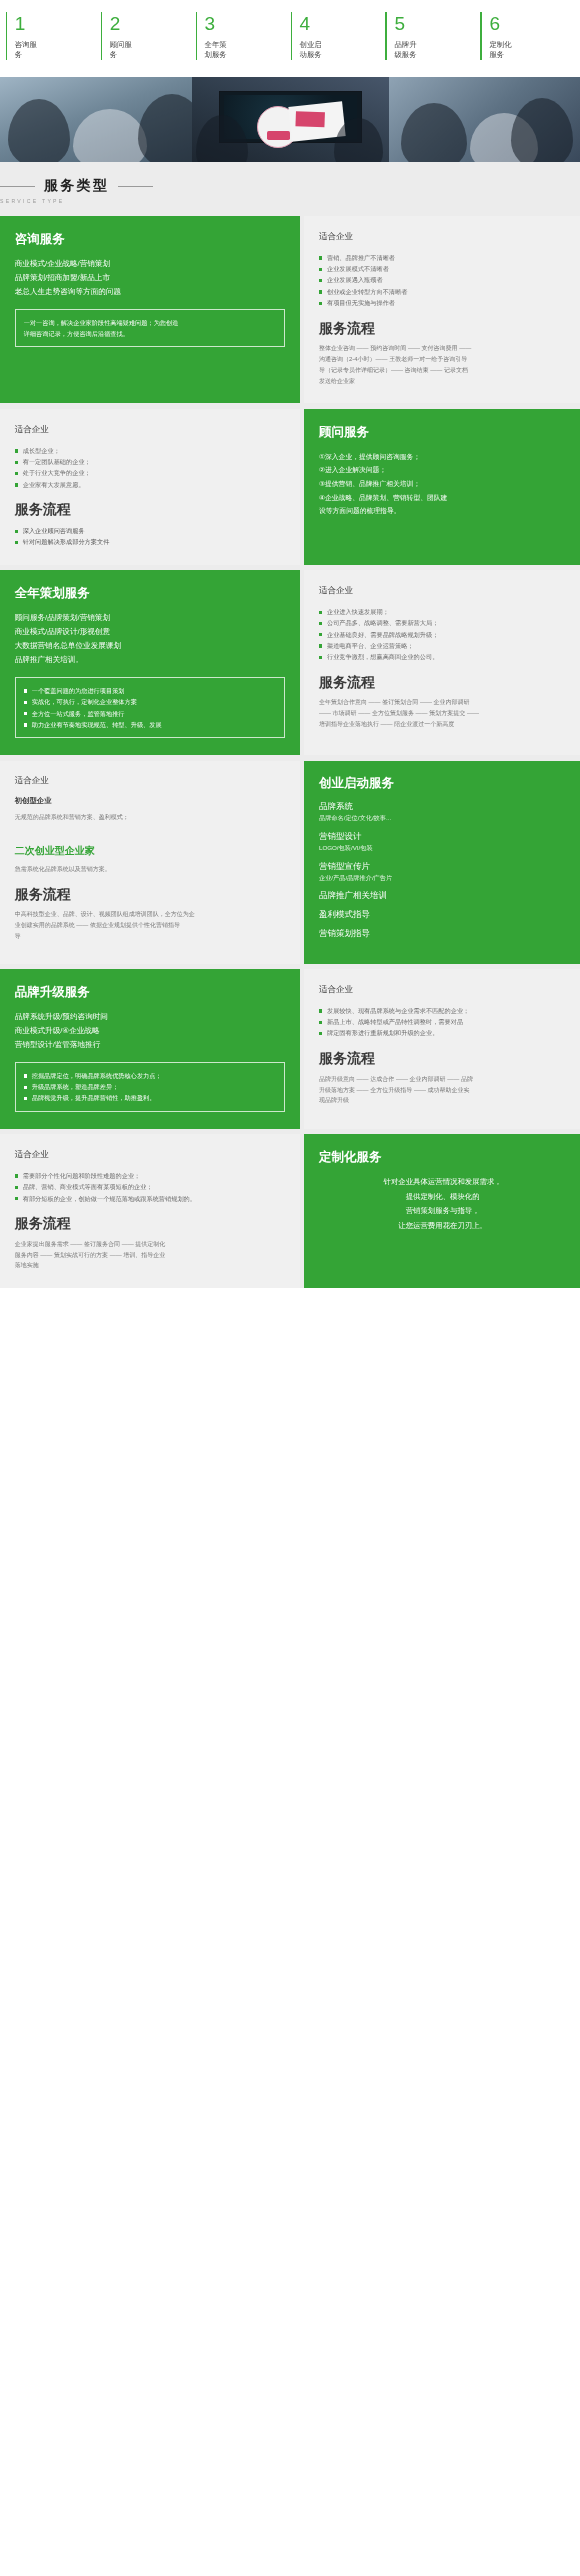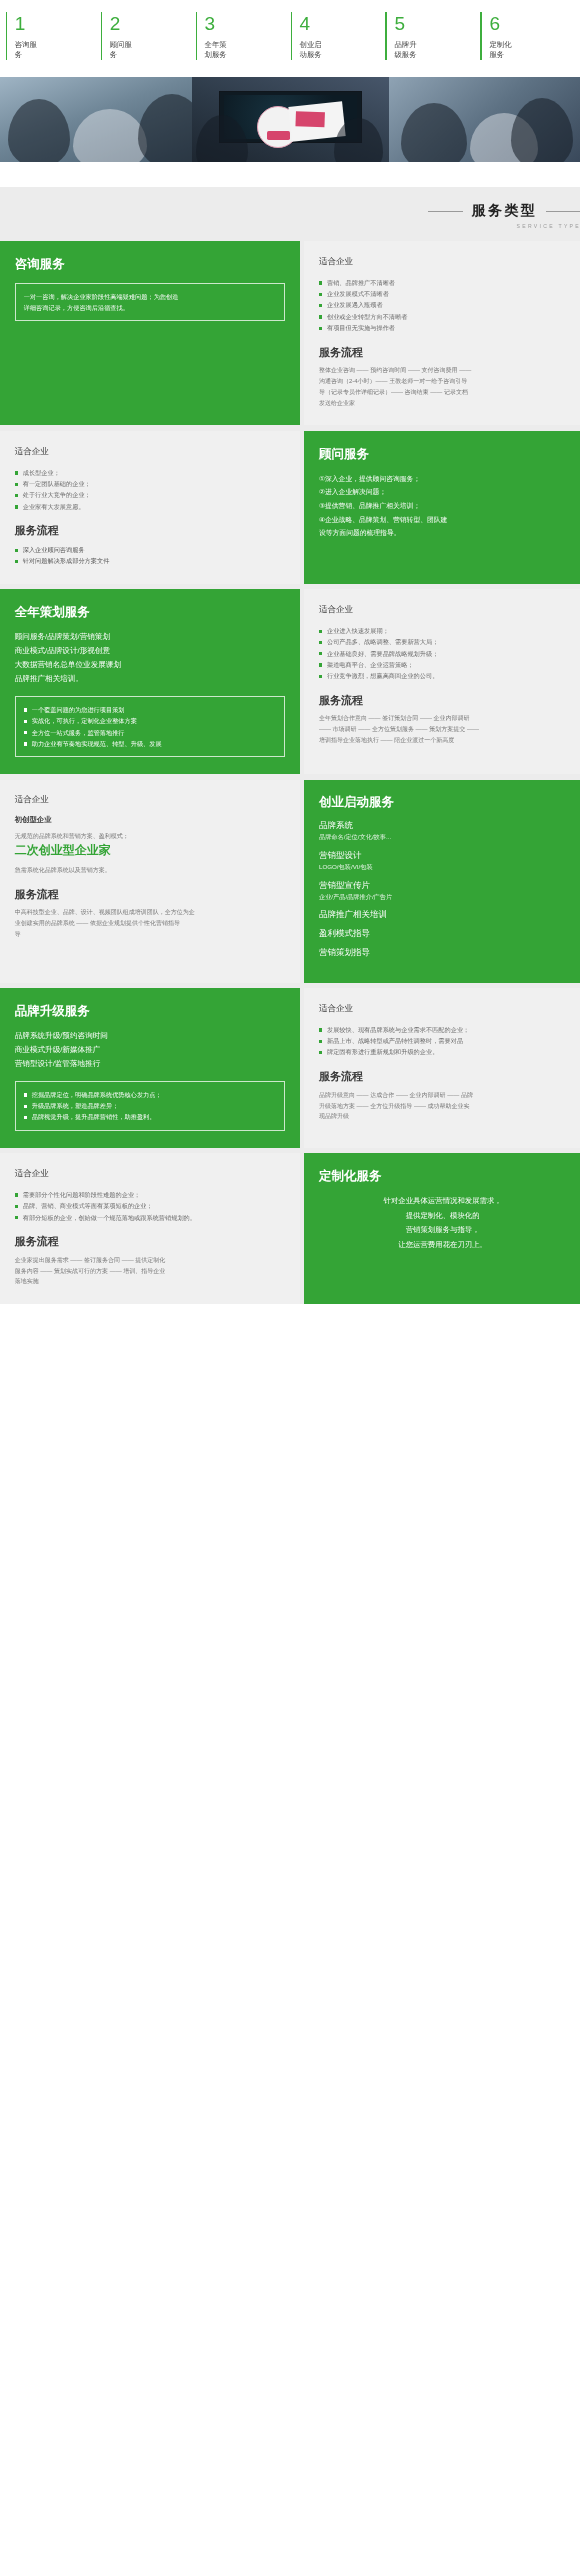--- a/index.html
+++ b/index.html
@@ -103,22 +103,21 @@
     left: 5.7px; top: 6.8px;
     width: 29px; height: 14.7px;
     background: #d6456c;
     transform: rotate(8deg);
   }
 
   
   .sec-title-wrap {
     background: #ececec;
     padding: 14.7px 0 12.5px 0;
-    text-align: right;
-    margin-top: 25px;
+    text-align: left;
   }
   .sec-title {
     font-size: 14px;
     letter-spacing: 2.3px;
     color: #222;
     font-weight: bold;
     display: inline-block;
     position: relative;
     padding: 0 44px;
   }
@@ -166,21 +165,21 @@
   .panel-green .block-title { color: #fff; }
   .panel-grey .block-title { color: #3a3a3a; font-size: 8.5px; font-weight: normal; }
 
   .hl {
     font-size: 7.6px;
     line-height: 14px;
     color: #fff;
   }
 
   .sub-head {
-    font-size: 11px;
+    font-size: 14px;
     font-weight: bold;
     margin: 11.3px 0 5.7px 0;
     color: #3a3a3a;
   }
 
   ul.list { list-style: none; }
   ul.list li {
     font-size: 6.2px;
     line-height: 11.3px;
     padding-left: 8px;
@@ -304,20 +303,25 @@
   </div>
 
   <div class="sec-title-wrap">
     <div class="sec-title">服务类型</div>
     <div class="sec-sub">SERVICE TYPE</div>
   </div>
 
   <div class="block">
     <div class="panel-green w-left">
       <div class="block-title">咨询服务</div>
+      <div class="hl">
+        <div>商业模式/企业战略/营销策划</div>
+        <div>品牌策划/招商加盟/新品上市</div>
+        <div>老总人生走势咨询等方面的问题</div>
+      </div>
       <div class="framed framed-lines">
         <p>一对一咨询，解决企业家阶段性高端疑难问题；为您创造</p>
         <p>详细咨询记录，方便咨询后沿循查找。</p>
       </div>
     </div>
     <div class="gap"></div>
     <div class="panel-grey w-right">
       <div class="block-title">适合企业</div>
       <ul class="list">
         <li>营销、品牌推广不清晰者</li>
@@ -405,21 +409,21 @@
     </div>
   </div>
 
   <div class="divider-band"></div>
 
   <div class="block">
     <div class="panel-grey w-left">
       <div class="block-title">适合企业</div>
       <div class="sub-head" style="margin-top:3.4px;font-size:7.4px;">初创型企业</div>
       <div class="p-note">无规范的品牌系统和营销方案、盈利模式；</div>
-      <div class="sub-head" style="margin-top:0;font-size:12px;color:#34a436;">二次创业型企业家</div>
+      <div class="sub-head" style="margin-top:21px;font-size:10px;color:#34a436;">二次创业型企业家</div>
       <div class="p-note">急需系统化品牌系统以及营销方案。</div>
       <div class="sub-head">服务流程</div>
       <div class="flow">
         <div>中高科技型企业、品牌、设计、视频团队组成培训团队，全方位为企</div>
         <div>业创建实用的品牌系统 —— 依据企业规划提供个性化营销指导</div>
         <div>导</div>
       </div>
     </div>
     <div class="gap"></div>
     <div class="panel-green w-right">
@@ -448,21 +452,21 @@
     </div>
   </div>
 
   <div class="divider-band"></div>
 
   <div class="block">
     <div class="panel-green w-left">
       <div class="block-title">品牌升级服务</div>
       <div class="hl">
         <div>品牌系统升级/预约咨询时间</div>
-        <div>商业模式升级/新媒体推广</div>
+        <div>商业模式升级/④企业战略</div>
         <div>营销型设计/监管落地推行</div>
       </div>
       <div class="framed">
         <ul class="list">
           <li>挖掘品牌定位，明确品牌系统优势核心发力点；</li>
           <li>升级品牌系统，塑造品牌差异；</li>
           <li>品牌视觉升级，提升品牌营销性，助推盈利。</li>
         </ul>
       </div>
     </div>

